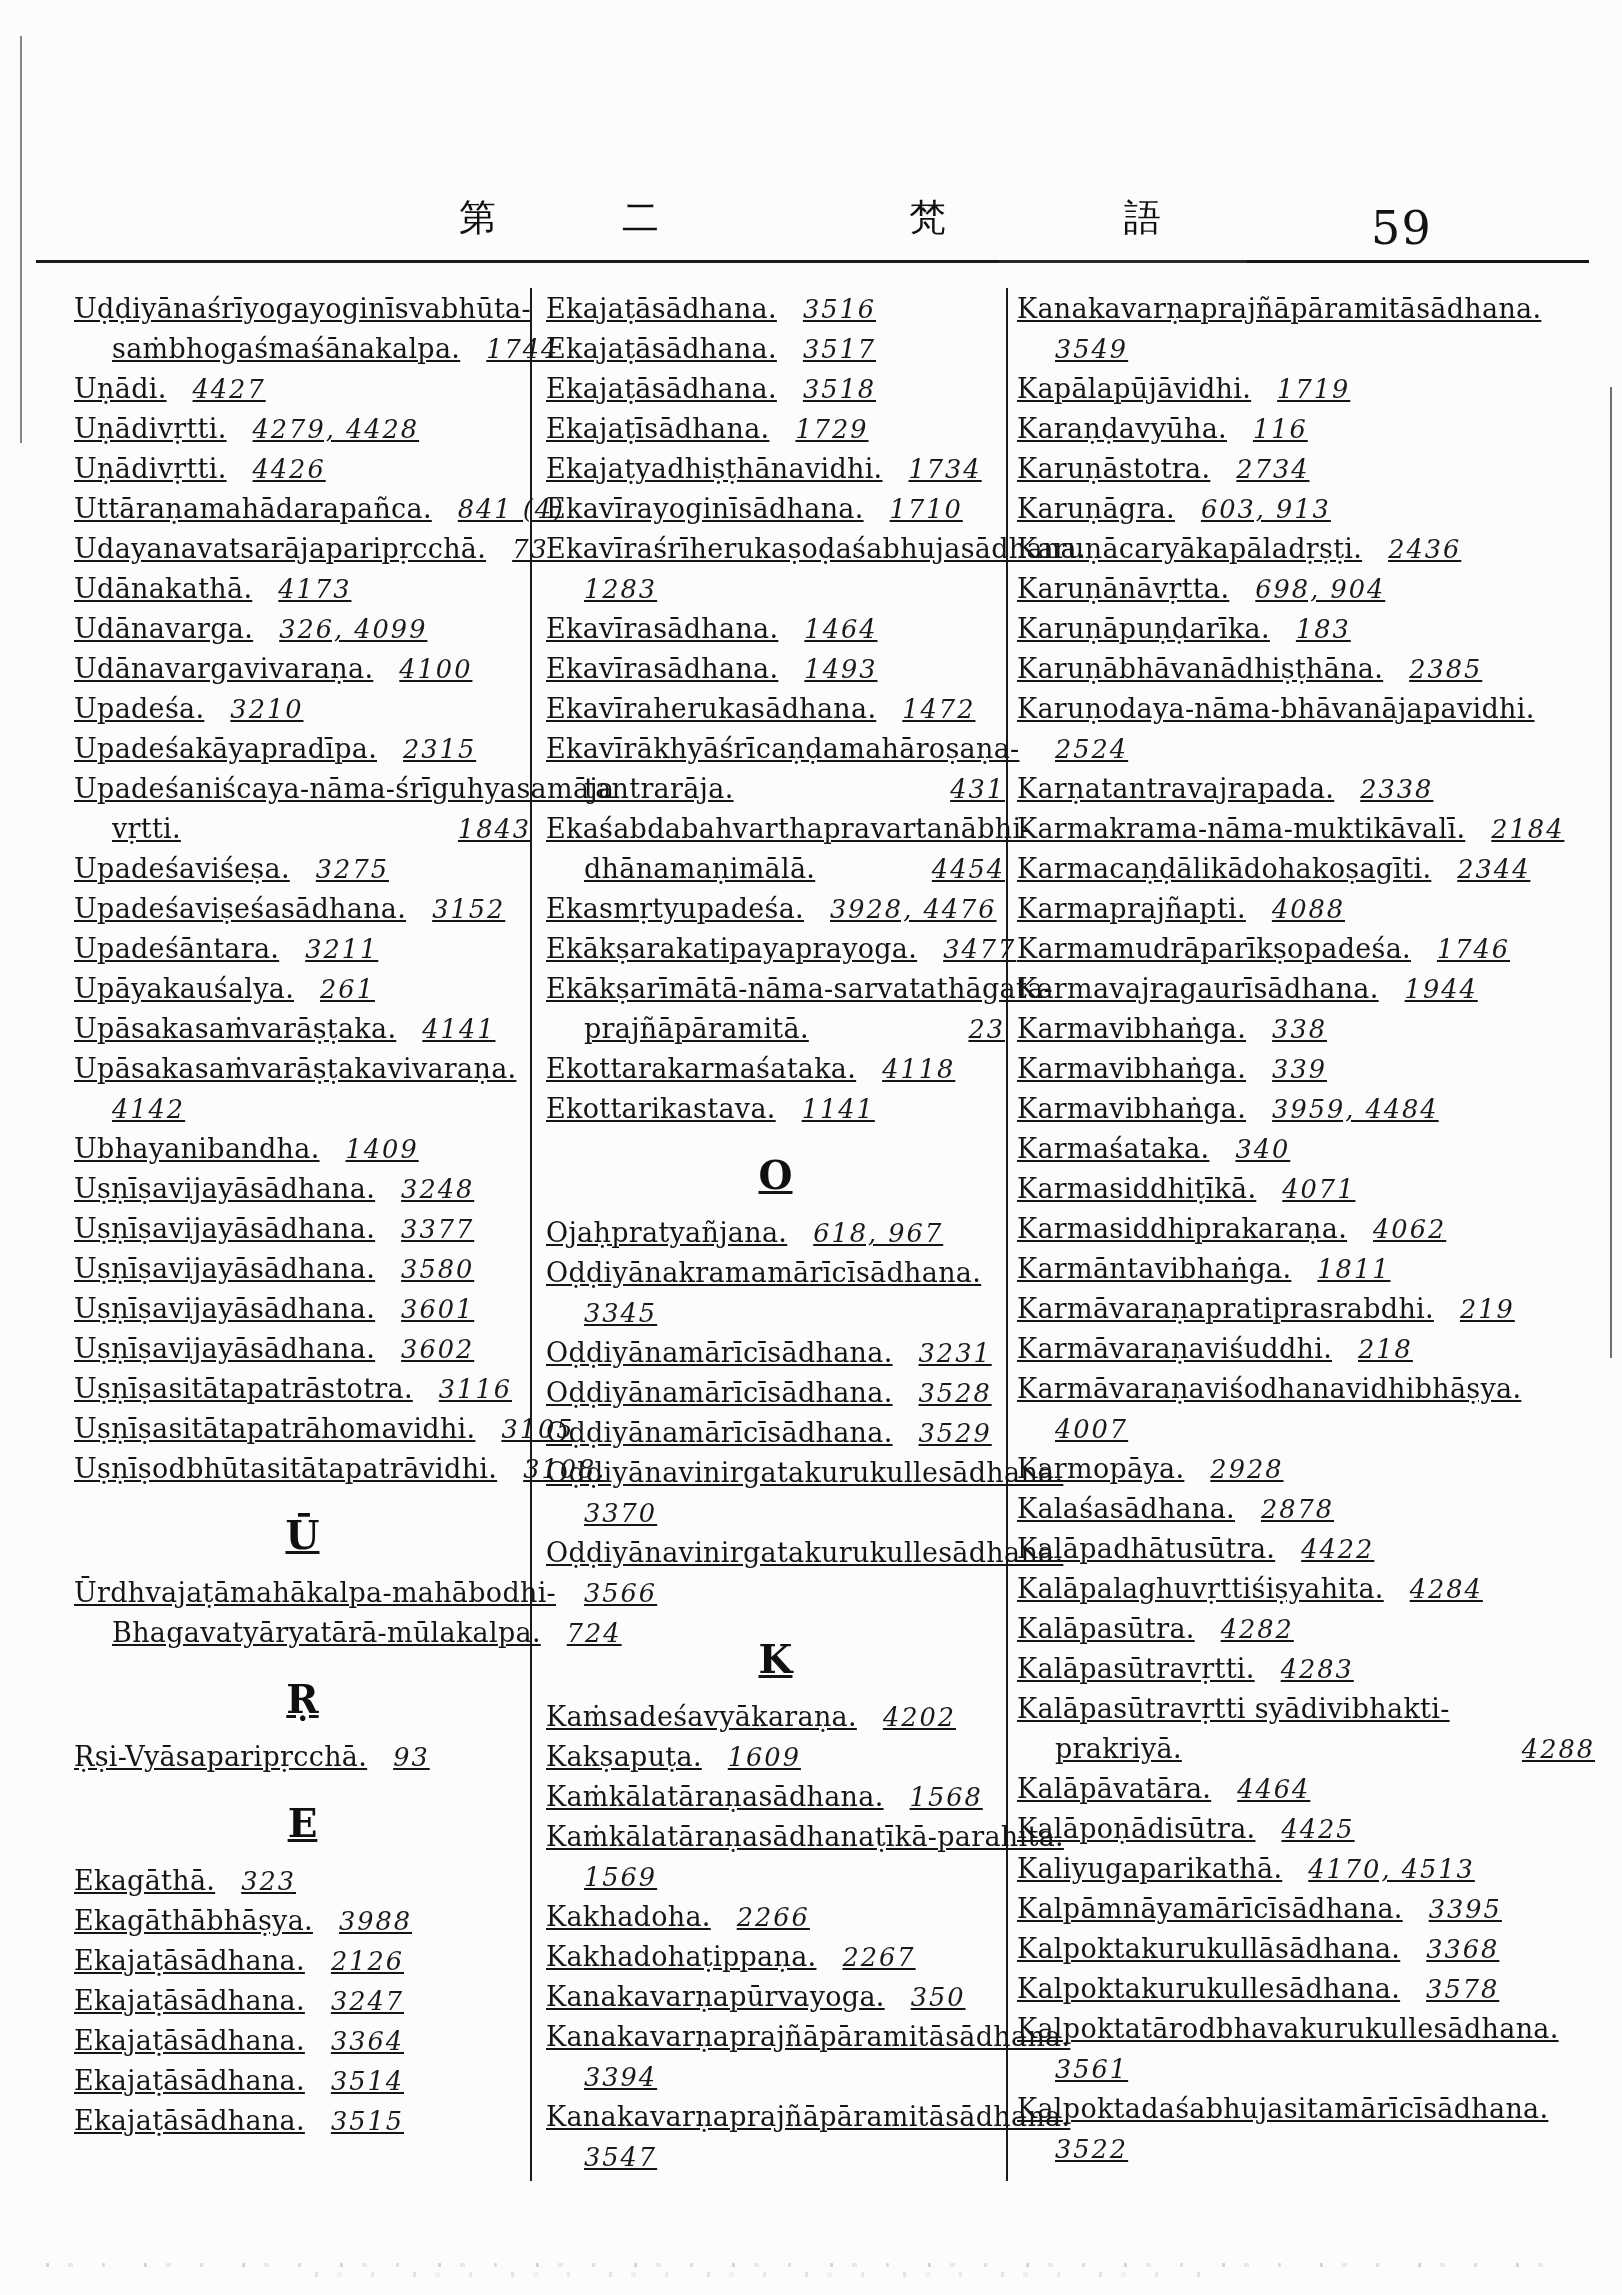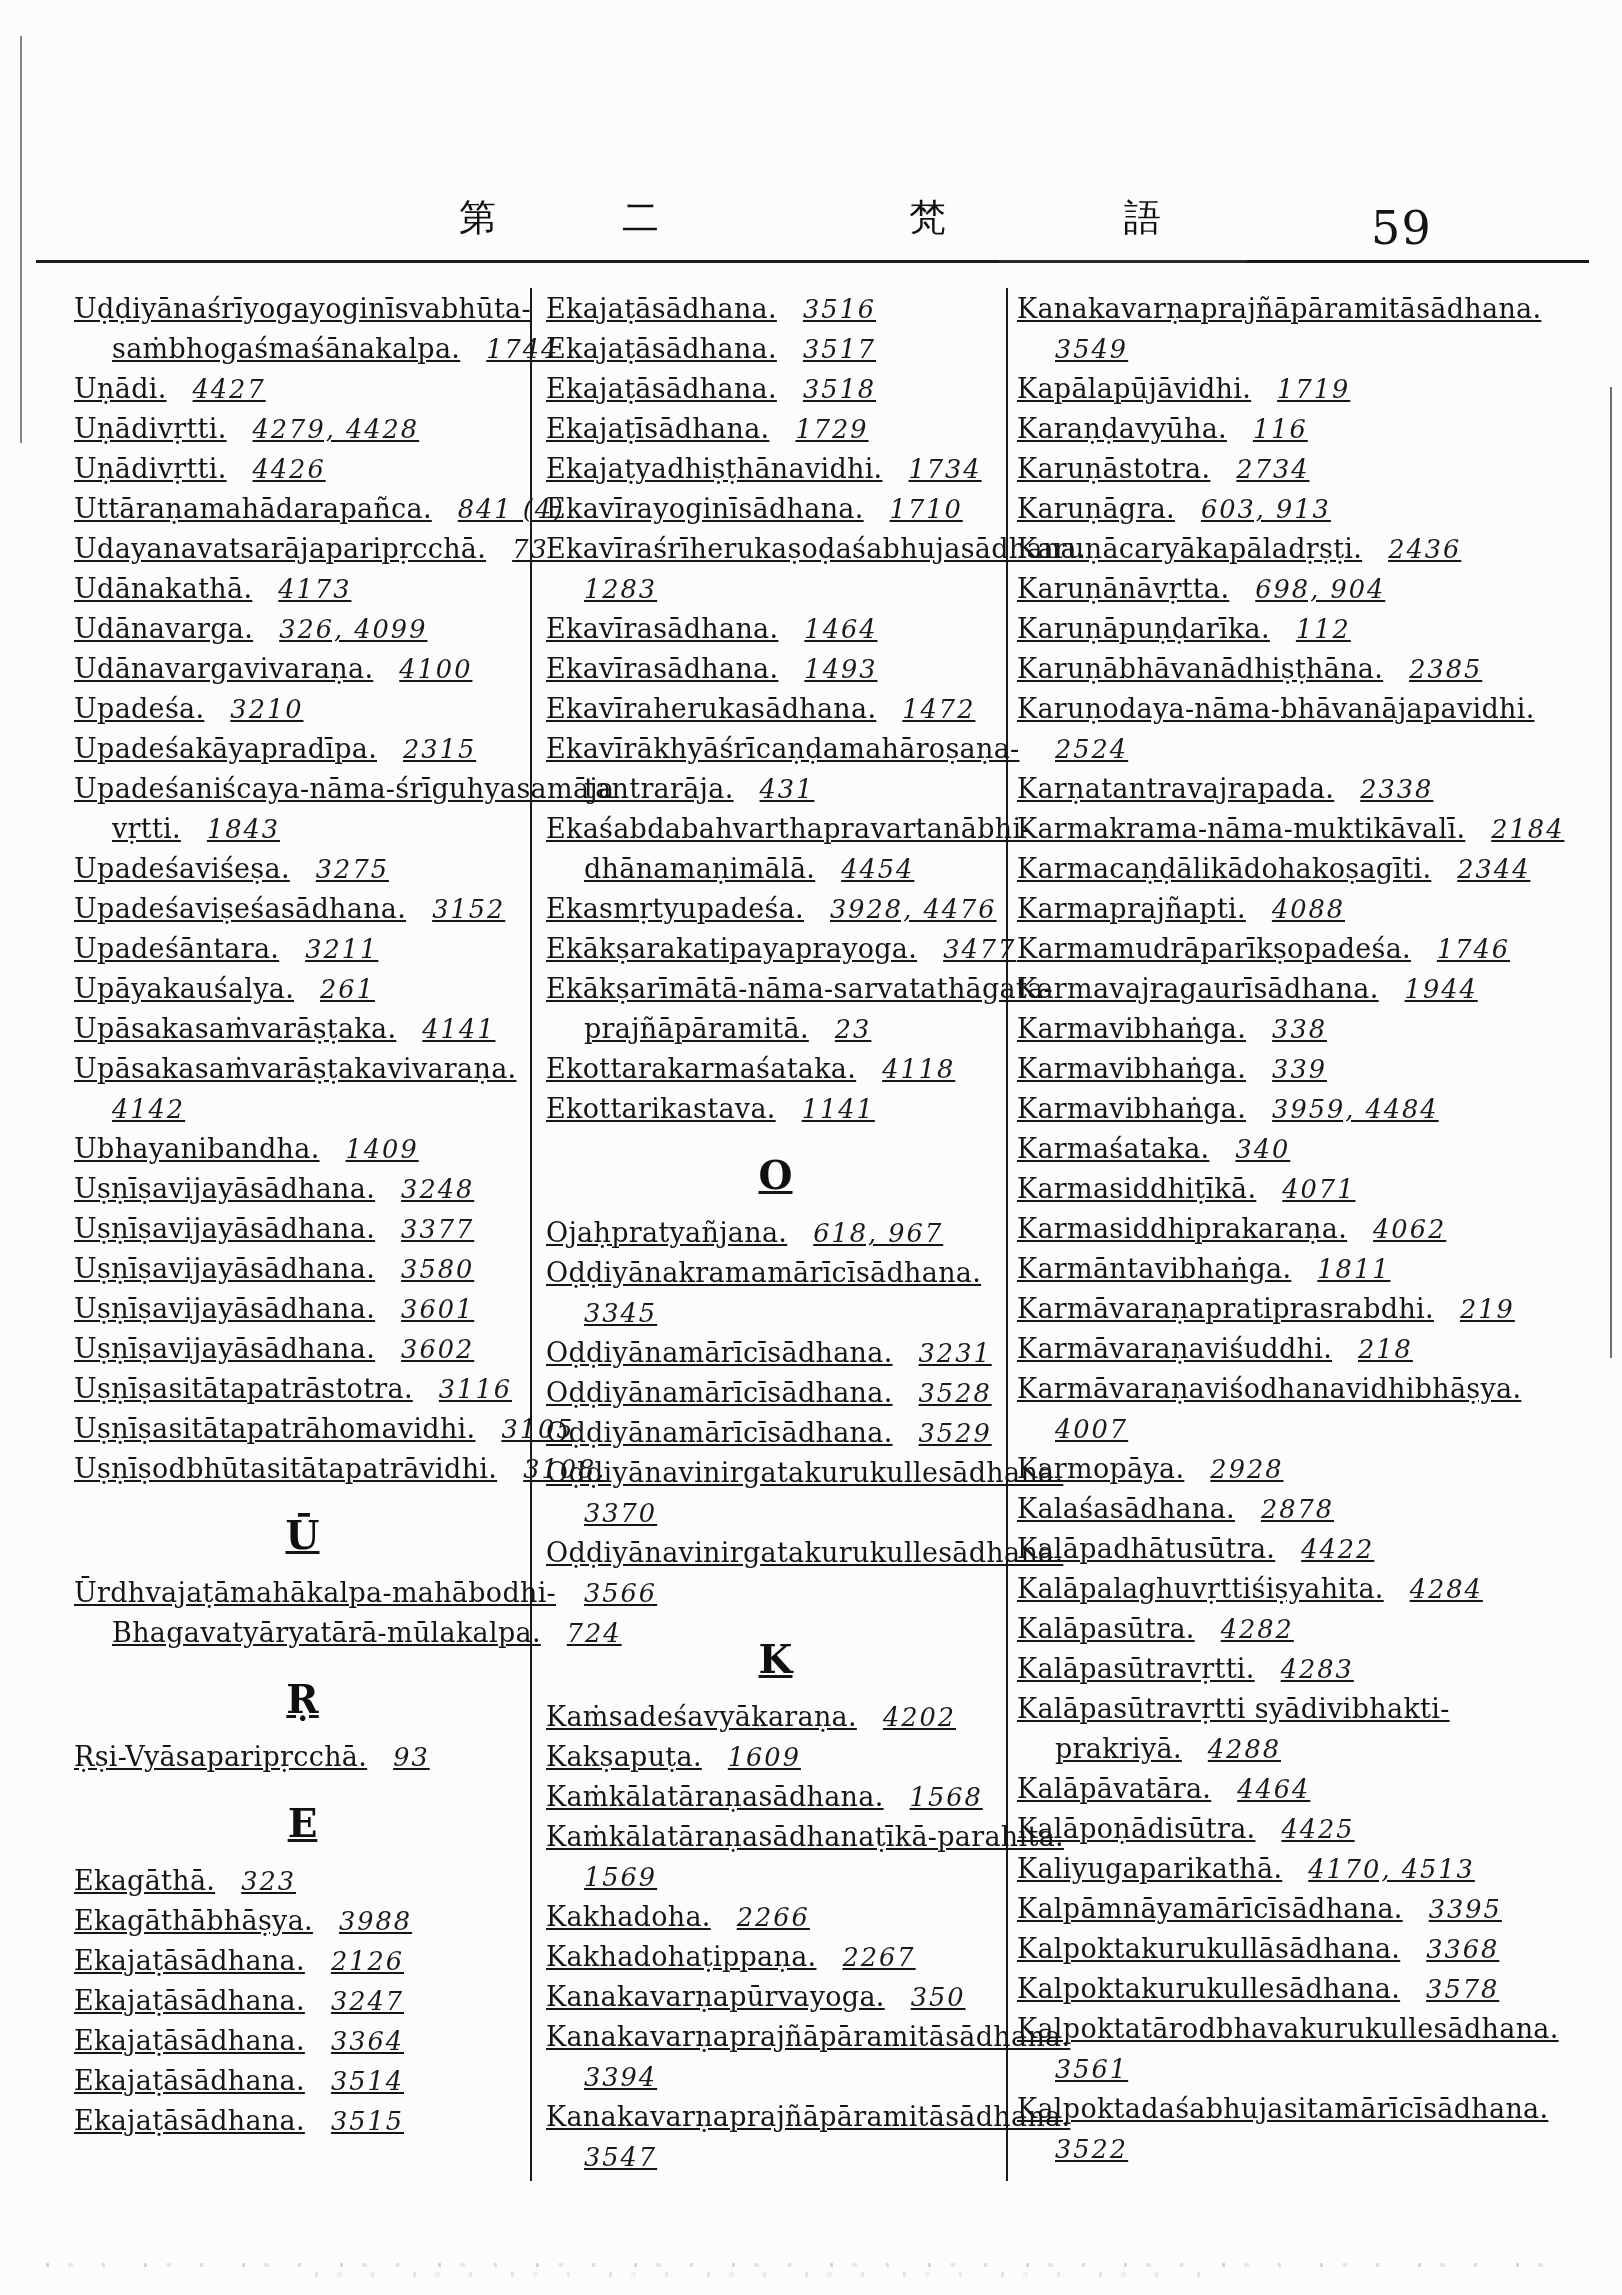--- a/index.html
+++ b/index.html
@@ -50,21 +50,21 @@
   }
   .line .title{letter-spacing:0.3px;}
   .line .refs{
     font-style:italic;
     font-size:25.6px;
     margin-left:26px;
     letter-spacing:2px;
     color:#1a1a1a;
   }
   .line .refs:first-child{margin-left:0;}
-  .line.cont{padding-left:38px;}
+  .line.cont{padding-left:38px;justify-content:space-between;}
   .section-letter{
     height:41px;line-height:41px;
     margin:26px 0 17px 0;
     text-align:center;
     font-size:39px;font-weight:700;
     color:#101010;
   }
   
   .artifact{position:absolute;background:#222;}
   .edge-left{left:20.3px;top:36px;width:2px;height:407px;opacity:.55;}
@@ -447,21 +447,21 @@
         <div class="line">
           <span class="title">Karuṇācaryākapāladṛṣṭi.</span>
           <span class="refs">2436</span>
         </div>
         <div class="line">
           <span class="title">Karuṇānāvṛtta.</span>
           <span class="refs">698, 904</span>
         </div>
         <div class="line">
           <span class="title">Karuṇāpuṇḍarīka.</span>
-          <span class="refs">112</span>
+          <span class="refs">183</span>
         </div>
         <div class="line">
           <span class="title">Karuṇābhāvanādhiṣṭhāna.</span>
           <span class="refs">2385</span>
         </div>
         <div class="line">
           <span class="title">Karuṇodaya-nāma-bhāvanājapavidhi.</span>
         </div>
         <div class="line cont">
           <span class="refs">2524</span>

